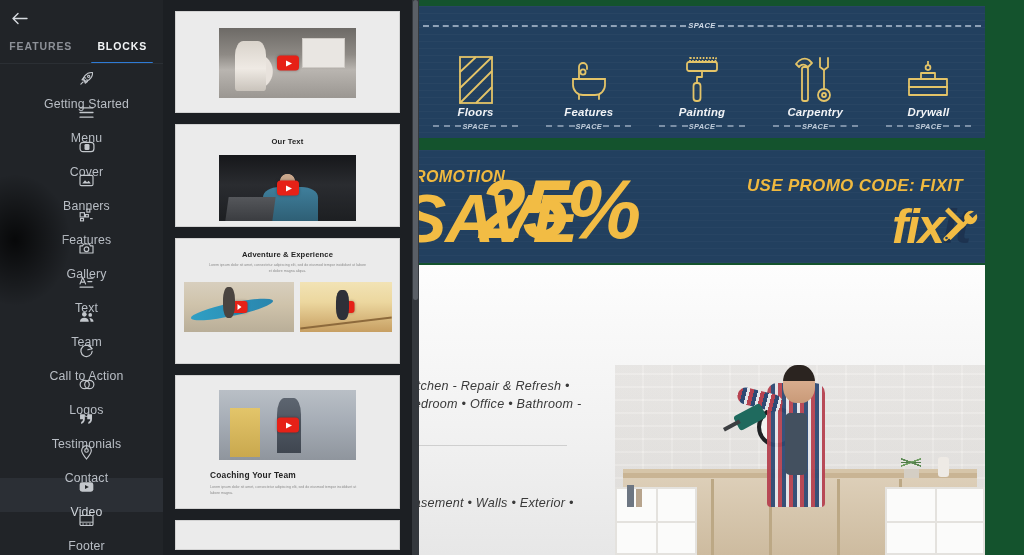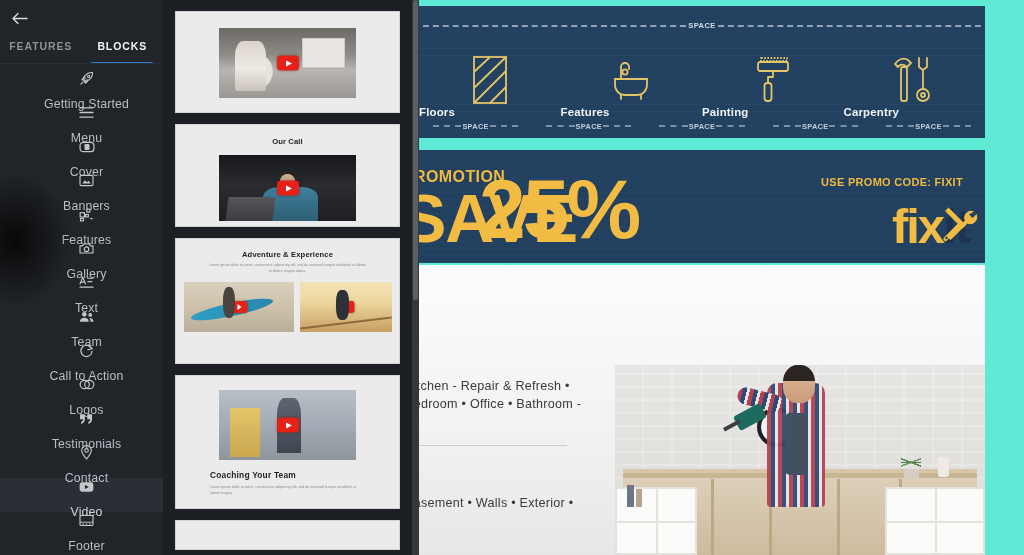--- a/index.html
+++ b/index.html
@@ -203,38 +203,38 @@
   .scrollbar {
     position: absolute; left: 0; top: 0; width: 7px; height: 555px;
     background: #34383d;
   }
   .scroll-thumb {
     position: absolute; left: 1px; top: 0; width: 5px; height: 300px;
     background: #5a5f66; border-radius: 3px;
   }
   .canvas {
     position: absolute; left: 7px; top: 0; right: 0; bottom: 0;
-    background: #5eead4; overflow: hidden;
+    background: #14532d; overflow: hidden; font-style: italic;
   }
 
   
   .services {
     position: absolute; left: 0; top: 6px; width: 566px; height: 132px;
     background:
       repeating-linear-gradient(180deg, rgba(255,255,255,.028) 0 1px, rgba(0,0,0,0) 1px 7px),
       #22405f;
     overflow: hidden;
   }
   .svc-row {
     position: absolute; left: 0; top: 30px; width: 566px; height: 82px;
     display: flex;
   }
   .svc {
     flex: 1; display: flex; flex-direction: column;
-    justify-content: flex-end; 
+    align-items: center; justify-content: flex-end; 
   }
   .svc-ico { height: 52px; display: flex; align-items: center; justify-content: center; }
   .svc-ico svg { display: block; }
   .svc-lbl {
     font-size: 11.4px; font-weight: bold; color: #f1f3f6;
     letter-spacing: .2px; white-space: nowrap;
   }
 
   
   .space-line {
@@ -283,21 +283,21 @@
     font-size: 68px; font-weight: bold; color: #f2bc44;
     letter-spacing: -1px; line-height: 68px;
   }
   .promo-pct {
     position: absolute; left: 36px; top: 17px;
     font-size: 84px; font-weight: bold; color: #f2bc44;
     line-height: 84px; letter-spacing: -3px; margin-left: 24px;
   }
   .promo-code {
     position: absolute; right: 22px; top: 26px;
-    font-size: 11px; font-weight: bold; color: #f0b93f;
+    font-size: 17px; font-weight: bold; color: #f0b93f;
     letter-spacing: .3px;
   }
   .promo-logo {
     position: absolute; right: 16px; top: 52px;
     display: flex; align-items: center;
   }
   .logo-fix {
     font-size: 49px; font-weight: bold; color: #f2bc44;
     line-height: 49px; letter-spacing: -2px;
   }
@@ -597,21 +597,21 @@
 
   <div class="blocks-panel">
 
     <div class="thumb" style="height:102px;padding:16px 0;">
       <div class="ph img-office" style="width:137px;height:70px;margin:0 auto;">
         <div class="play"></div>
       </div>
     </div>
 
     <div class="thumb" style="height:103px;padding:12px 0 14px;">
-      <div class="thumb-title">Our Call</div>
+      <div class="thumb-title">Our Text</div>
       <div class="ph img-dark" style="width:137px;height:66px;margin:9px auto 0;">
         <div class="play"></div>
       </div>
     </div>
 
     <div class="thumb" style="height:126px;padding:11px 0 12px;">
       <div class="thumb-title">Adventure &amp; Experience</div>
       <div class="thumb-sub" style="margin-top:3px;">Lorem ipsum dolor sit amet, consectetur adipiscing elit, sed do eiusmod tempor incididunt ut labore et dolore magna aliqua.</div>
       <div style="display:flex;gap:6px;justify-content:center;margin-top:8px;">
         <div class="ph img-surf" style="width:110px;height:50px;">
@@ -693,20 +693,32 @@
                 <rect x="9" y="12" width="6" height="34" rx="2"></rect>
                 <path d="M27 3v9l4 3 4-3V3"></path>
                 <path d="M31 15v19"></path>
                 <circle cx="31" cy="40" r="6"></circle>
                   <circle cx="31" cy="40" r="2"></circle>
               </svg>
             </span>
             <span class="svc-lbl">Carpentry</span>
           </div>
 
+          <div class="svc">
+            <span class="svc-ico">
+              <svg width="44" height="42" viewBox="0 0 44 42" fill="none" stroke="#e4c468" stroke-width="1.8" stroke-linejoin="round">
+                <path d="M22 2v5"></path>
+                  <circle cx="22" cy="8.6" r="2.4"></circle>
+                <path d="M15 14h14v6H15z"></path>
+                <rect x="3" y="20" width="38" height="8"></rect>
+                <rect x="3" y="28" width="38" height="8"></rect>
+              </svg>
+            </span>
+            <span class="svc-lbl">Drywall</span>
+          </div>
 
         </div>
 
         <div class="space-bot-row">
           <div class="cell">
             <span class="dash"></span>
             <span class="tag">SPACE</span>
             <span class="dash"></span>
           </div>
           <div class="cell">

